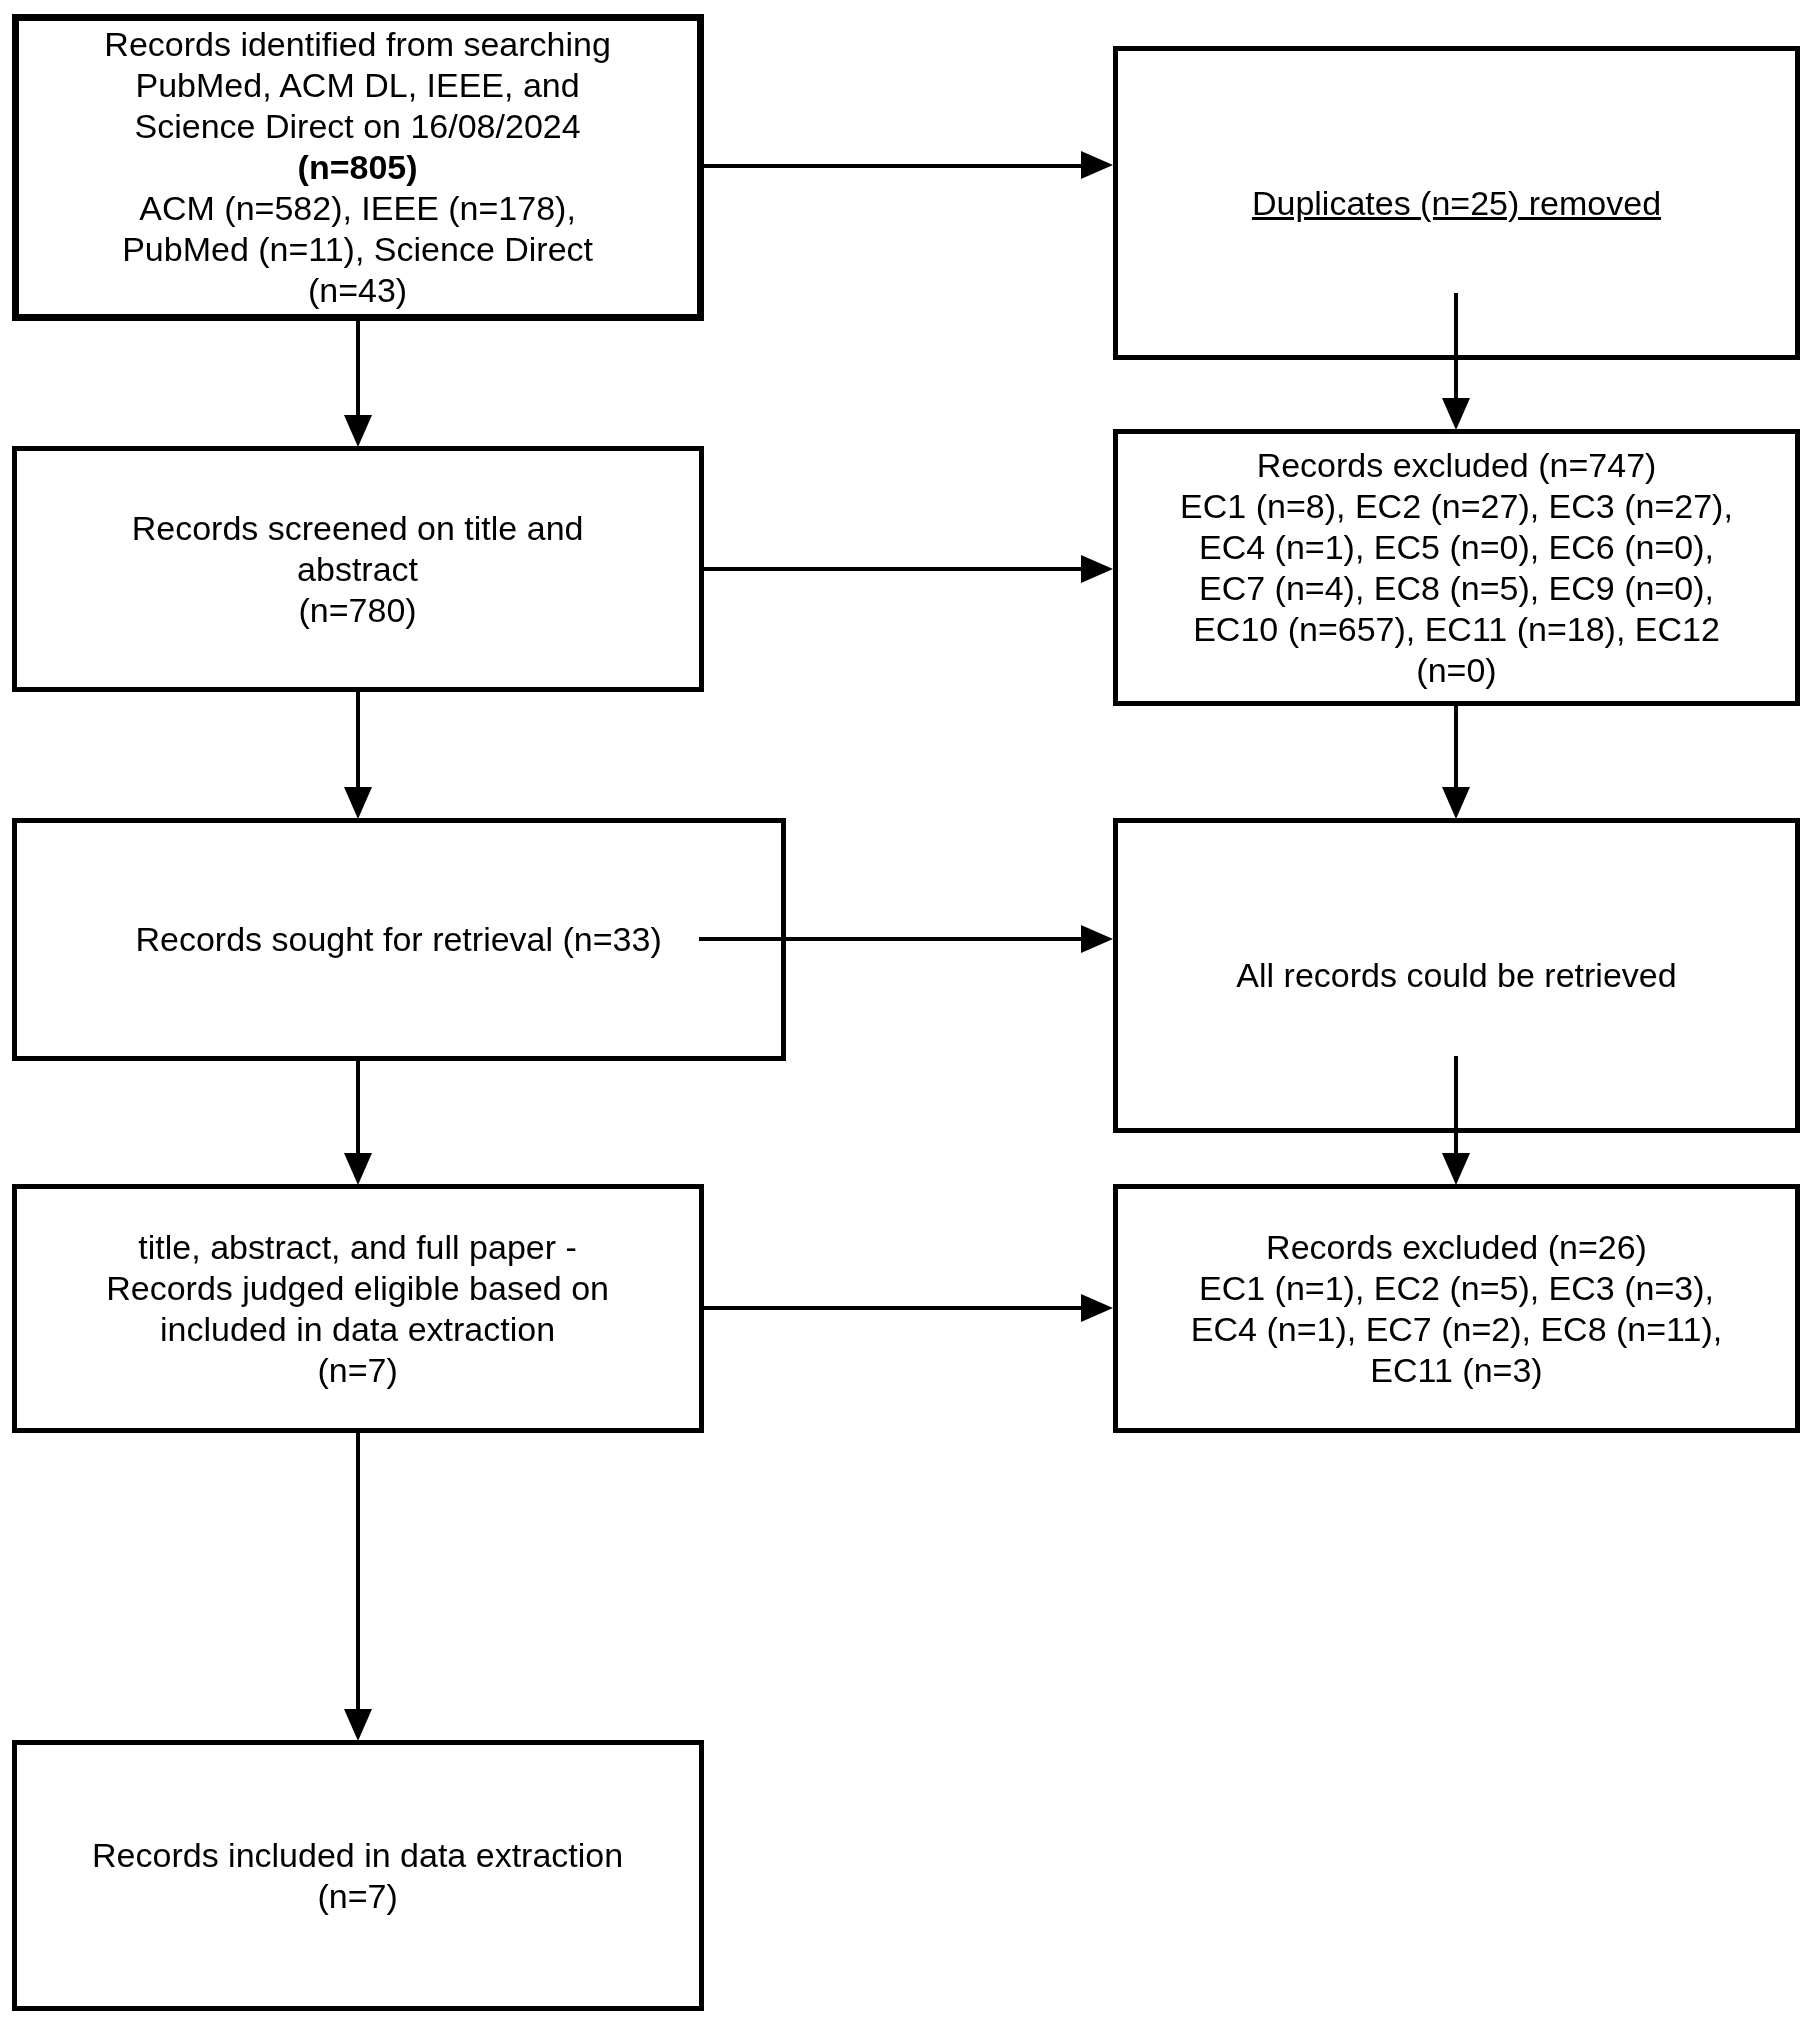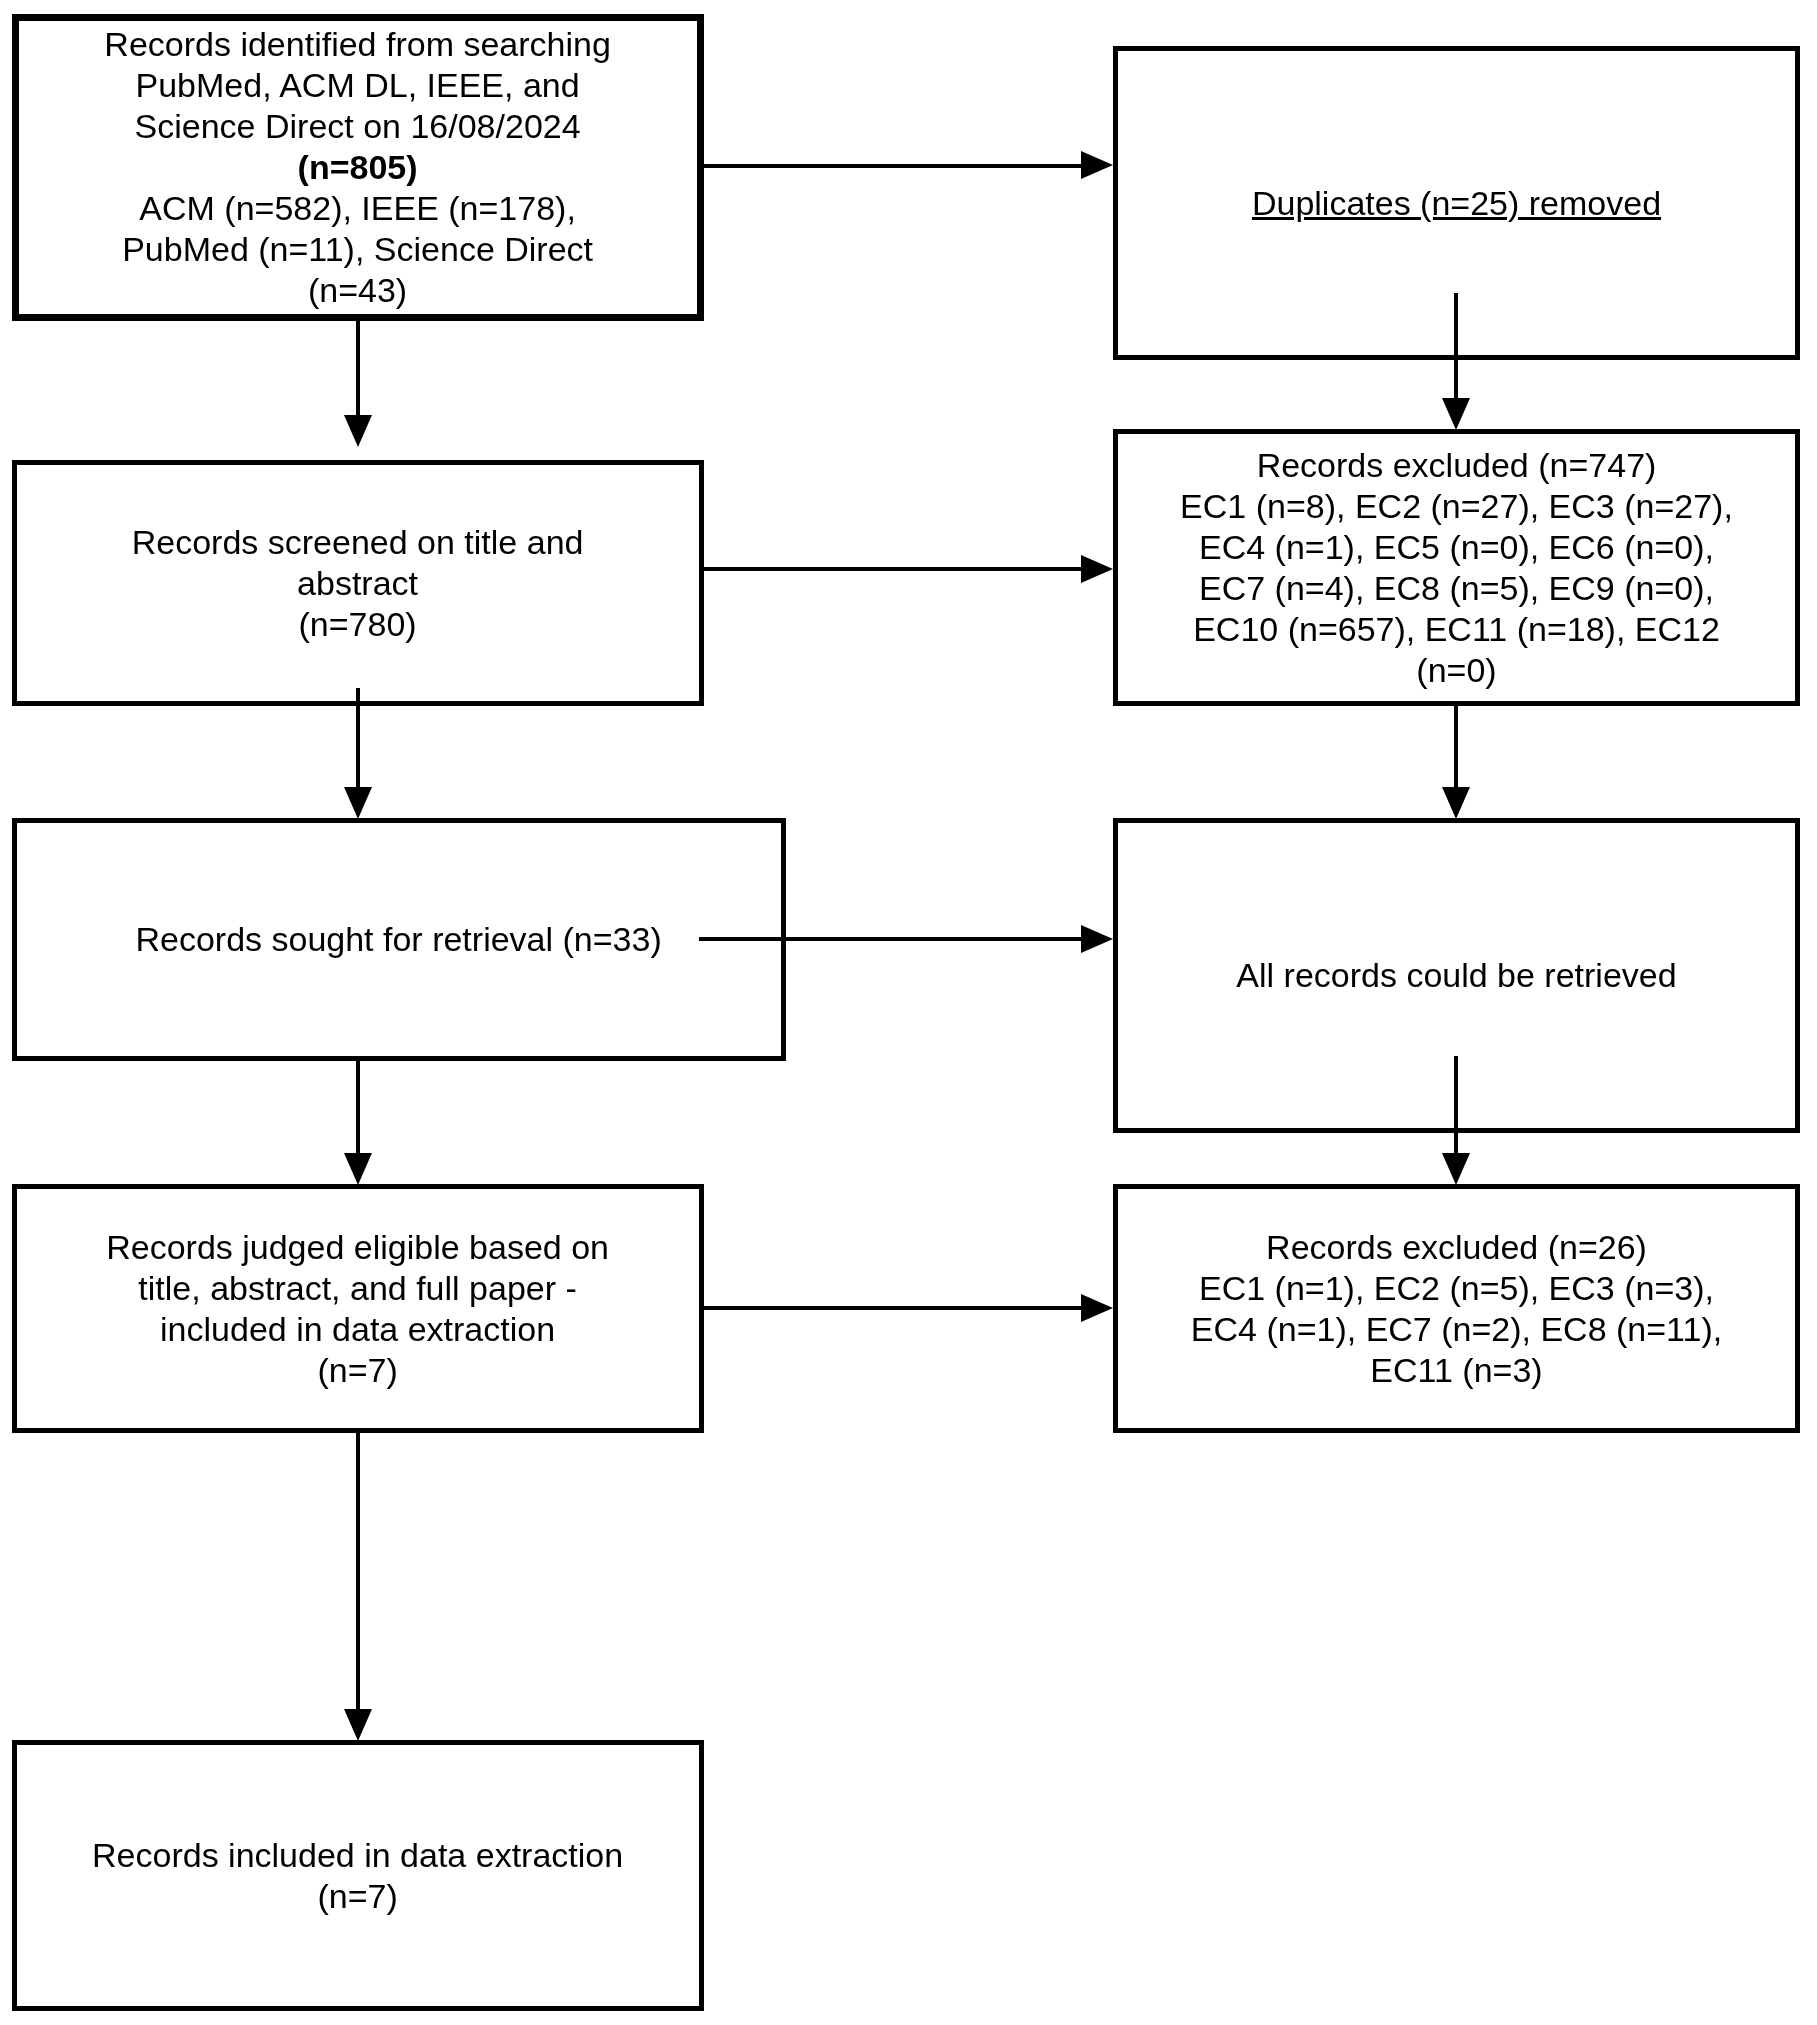--- a/index.html
+++ b/index.html
@@ -56,21 +56,21 @@
     <div class="line bold">(n=805)</div>
     <div class="line">ACM (n=582), IEEE (n=178),</div>
     <div class="line">PubMed (n=11), Science Direct</div>
     <div class="line">(n=43)</div>
   </div>
 
   <div class="box" style="left:1113px; top:46px; width:687px; height:314px;text-decoration:underline;">
     <div class="line">Duplicates (n=25) removed</div>
   </div>
 
-  <div class="box" style="left:11.6px; top:460px; width:692px; height:246px;">
+  <div class="box" style="left:11.6px; top:446px; width:692px; height:246px;">
     <div class="line">Records screened on title and</div>
     <div class="line">abstract</div>
     <div class="line">(n=780)</div>
   </div>
 
   <div class="box" style="left:1113px; top:429px; width:687px; height:277px;">
     <div class="line">Records excluded (n=747)</div>
     <div class="line">EC1 (n=8), EC2 (n=27), EC3 (n=27),</div>
     <div class="line">EC4 (n=1), EC5 (n=0), EC6 (n=0),</div>
     <div class="line">EC7 (n=4), EC8 (n=5), EC9 (n=0),</div>
@@ -80,22 +80,22 @@
 
   <div class="box" style="left:11.6px; top:818px; width:774px; height:243px;">
     <div class="line">Records sought for retrieval (n=33)</div>
   </div>
 
   <div class="box" style="left:1113px; top:818px; width:687px; height:315px;">
     <div class="line">All records could be retrieved</div>
   </div>
 
   <div class="box" style="left:11.6px; top:1184px; width:692px; height:249px;">
+    <div class="line">title, abstract, and full paper -</div>
     <div class="line">Records judged eligible based on</div>
-    <div class="line">title, abstract, and full paper -</div>
     <div class="line">included in data extraction</div>
     <div class="line">(n=7)</div>
   </div>
 
   <div class="box" style="left:1113px; top:1184px; width:687px; height:249px;">
     <div class="line">Records excluded (n=26)</div>
     <div class="line">EC1 (n=1), EC2 (n=5), EC3 (n=3),</div>
     <div class="line">EC4 (n=1), EC7 (n=2), EC8 (n=11),</div>
     <div class="line">EC11 (n=3)</div>
   </div>

